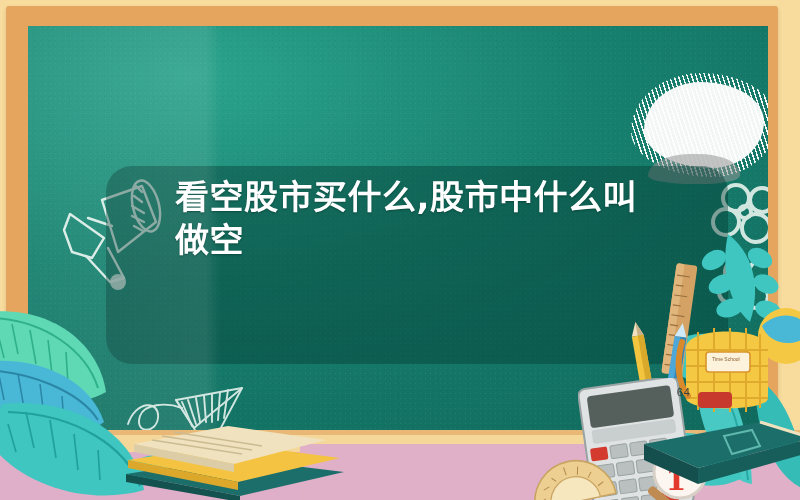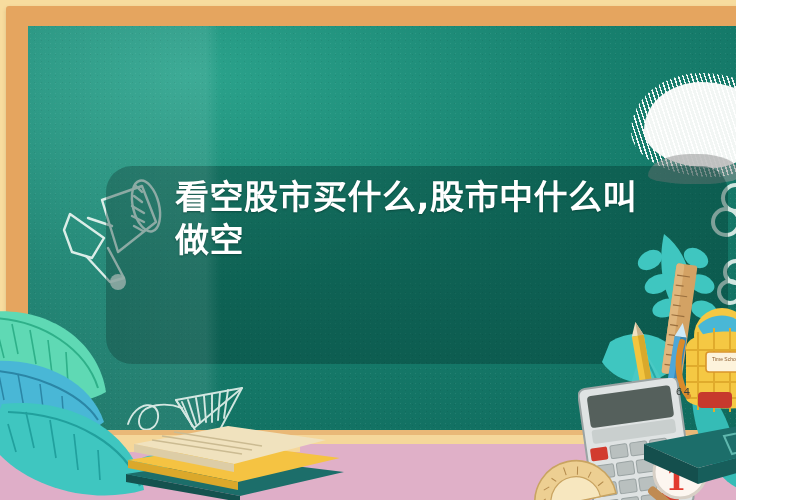--- a/index.html
+++ b/index.html
@@ -7,21 +7,21 @@
     margin: 0;
     padding: 0;
     background: #ffffff;
   }
   body {
     font-family: "Liberation Sans", "DejaVu Sans", sans-serif;
   }
 
   .stage {
     position: relative;
-    width: 736px;
+    width: 800px;
     height: 500px;
     overflow: hidden;
     background: #f5d898;
   }
 
   
   .wall {
     position: absolute;
     inset: 0;
     background: #f7dc9e;
@@ -199,21 +199,21 @@
   .calc-label, .bag-label {
     position: absolute;
     font-size: 5px;
     color: #8b5a2b;
     font-family: "Liberation Sans", sans-serif;
     white-space: nowrap;
   }
   .calc-readout {
     position: absolute;
     right: 7px; top: 8px;
-    font-family: Liberation Mono, monospace;
+    font-family: Liberation Sans, sans-serif;
     font-size: 11px;
     color: #39413d;
     letter-spacing: 1px;
     text-align: right;
   }
   .mag-number {
     position: absolute;
     left: 50%; top: 50%;
     transform: translate(-50%, -52%);
     font-family: "DejaVu Serif", serif;

